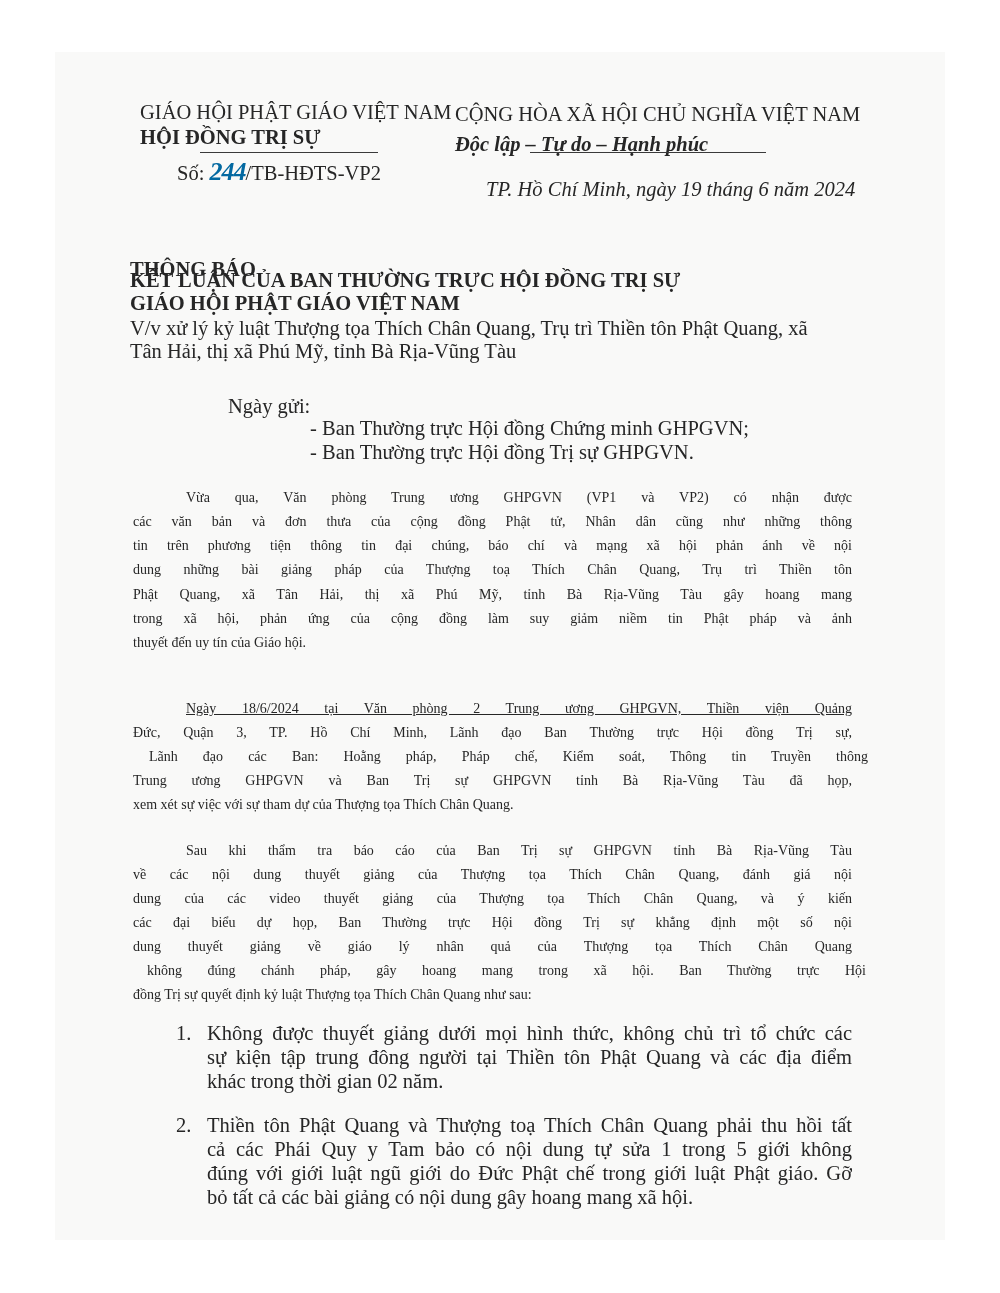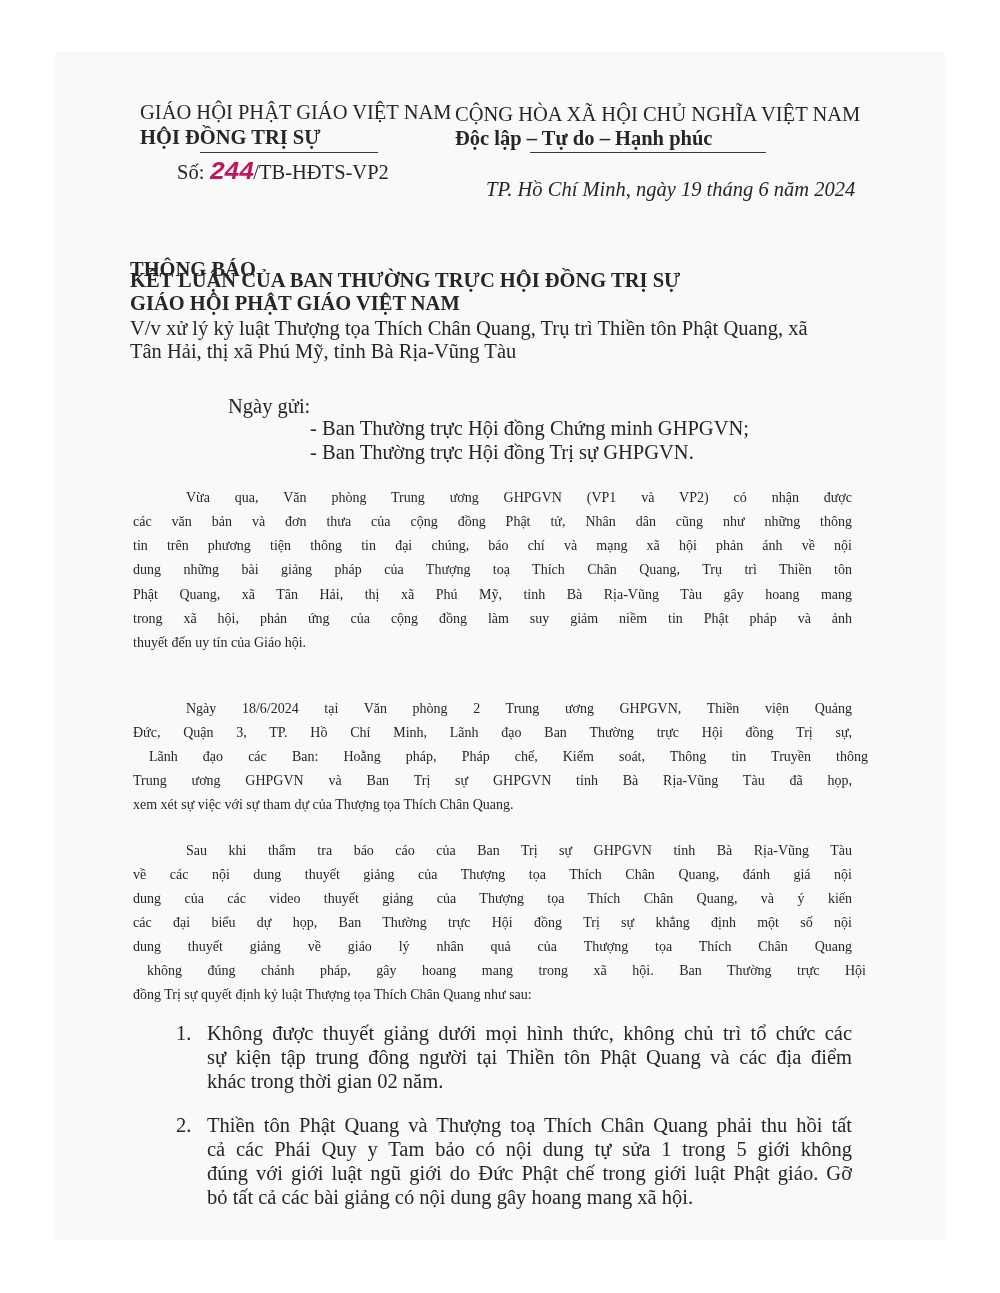--- a/index.html
+++ b/index.html
@@ -12,37 +12,37 @@
   .bold { font-weight: bold; }
   .italic { font-style: italic; }
   .rule { position: absolute; height: 1px; background: #3a3a3a; }
   .para-line { position: absolute; left: 133px; width: 719px; font-size: 14px;
                line-height: 24px; white-space: nowrap; }
   .para-line.j { text-align: justify; text-align-last: justify; white-space: normal; height: 24px; overflow: hidden; }
   .li-line { position: absolute; left: 207px; width: 645px; font-size: 20.5px;
              line-height: 24px; }
   .li-line.j { text-align: justify; text-align-last: justify; height: 24px; overflow: hidden; }
   .li-num { position: absolute; left: 176px; font-size: 20.5px; line-height: 24px; }
-  .handnum { font-family: Liberation Mono, monospace; font-style: italic; font-weight: bold;
-             font-size: 26px; letter-spacing: -1px; color: #be185d; }
+  .handnum { font-family: Liberation Serif, serif; font-style: italic; font-weight: bold;
+             font-size: 26px; letter-spacing: -1px; color: #0369a1; }
 </style>
 </head>
 <body>
 
 <div class="scan"></div>
 
 <div class="line center" style="left:140px; width:296px; top:100px;">GIÁO HỘI PHẬT GIÁO VIỆT NAM</div>
 <div class="line center bold" style="left:140px; width:296px; top:125px;">HỘI ĐỒNG TRỊ SỰ</div>
 <div class="rule" style="left:200px; width:178px; top:152px;"></div>
 <div class="line" style="left:177px; top:160px;">
   <span>Số: </span><span class="handnum">244</span><span>/TB-HĐTS-VP2</span>
 </div>
 
 <div class="line center" style="left:455px; width:388px; top:102px;">CỘNG HÒA XÃ HỘI CHỦ NGHĨA VIỆT NAM</div>
-<div class="line center bold" style="left:455px; width:388px; top:126px;">Độc lập – Tự do – Hạnh phúc</div>
+<div class="line center bold" style="left:455px; width:388px; top:132px;font-style:italic;">Độc lập – Tự do – Hạnh phúc</div>
 <div class="rule" style="left:530px; width:236px; top:152px;"></div>
 <div class="line italic" style="left:486px; width:360px; top:177px; text-align:right;">TP. Hồ Chí Minh, ngày 19 tháng 6 năm 2024</div>
 
 <div class="line center bold" style="left:130px; width:740px; top:248px;margin-top:9px;">THÔNG BÁO</div>
 <div class="line center bold" style="left:130px; width:740px; top:268px;">KẾT LUẬN CỦA BAN THƯỜNG TRỰC HỘI ĐỒNG TRỊ SỰ</div>
 <div class="line center bold" style="left:130px; width:740px; top:291px;">GIÁO HỘI PHẬT GIÁO VIỆT NAM</div>
 <div class="line center" style="left:130px; width:740px; top:316px;">V/v xử lý kỷ luật Thượng tọa Thích Chân Quang, Trụ trì Thiền tôn Phật Quang, xã</div>
 <div class="line center" style="left:130px; width:740px; top:339px;">Tân Hải, thị xã Phú Mỹ, tỉnh Bà Rịa-Vũng Tàu</div>
 
 <div class="line" style="left:228px; top:394px;">Ngày gửi:</div>
@@ -53,21 +53,21 @@
   <div class="para-line j" style="top:486px; left:186px; width:666px;">Vừa qua, Văn phòng Trung ương GHPGVN (VP1 và VP2) có nhận được</div>
   <div class="para-line j" style="top:510px;">các văn bản và đơn thưa của cộng đồng Phật tử, Nhân dân cũng như những thông</div>
   <div class="para-line j" style="top:534px;">tin trên phương tiện thông tin đại chúng, báo chí và mạng xã hội phản ánh về nội</div>
   <div class="para-line j" style="top:558px;">dung những bài giảng pháp của Thượng toạ Thích Chân Quang, Trụ trì Thiền tôn</div>
   <div class="para-line j" style="top:583px;">Phật Quang, xã Tân Hải, thị xã Phú Mỹ, tỉnh Bà Rịa-Vũng Tàu gây hoang mang</div>
   <div class="para-line j" style="top:607px;">trong xã hội, phản ứng của cộng đồng làm suy giảm niềm tin Phật pháp và ảnh</div>
   <div class="para-line" style="top:631px;">thuyết đến uy tín của Giáo hội.</div>
 </div>
 
 <div>
-  <div class="para-line j" style="top:697px; left:186px; width:666px;">Ngày 18/6/2024 tại Văn phòng 2 Trung ương GHPGVN, Thiền viện Quảng</div>
+  <div class="para-line j" style="top:697px; left:186px; width:666px;text-decoration:underline;">Ngày 18/6/2024 tại Văn phòng 2 Trung ương GHPGVN, Thiền viện Quảng</div>
   <div class="para-line j" style="top:721px;">Đức, Quận 3, TP. Hồ Chí Minh, Lãnh đạo Ban Thường trực Hội đồng Trị sự,</div>
   <div class="para-line j" style="top:745px;margin-left:16px;">Lãnh đạo các Ban: Hoằng pháp, Pháp chế, Kiểm soát, Thông tin Truyền thông</div>
   <div class="para-line j" style="top:769px;">Trung ương GHPGVN và Ban Trị sự GHPGVN tỉnh Bà Rịa-Vũng Tàu đã họp,</div>
   <div class="para-line" style="top:793px;">xem xét sự việc với sự tham dự của Thượng tọa Thích Chân Quang.</div>
 </div>
 
 <div>
   <div class="para-line j" style="top:839px; left:186px; width:666px;">Sau khi thẩm tra báo cáo của Ban Trị sự GHPGVN tỉnh Bà Rịa-Vũng Tàu</div>
   <div class="para-line j" style="top:863px;">về các nội dung thuyết giảng của Thượng tọa Thích Chân Quang, đánh giá nội</div>
   <div class="para-line j" style="top:887px;">dung của các video thuyết giảng của Thượng tọa Thích Chân Quang, và ý kiến</div>

